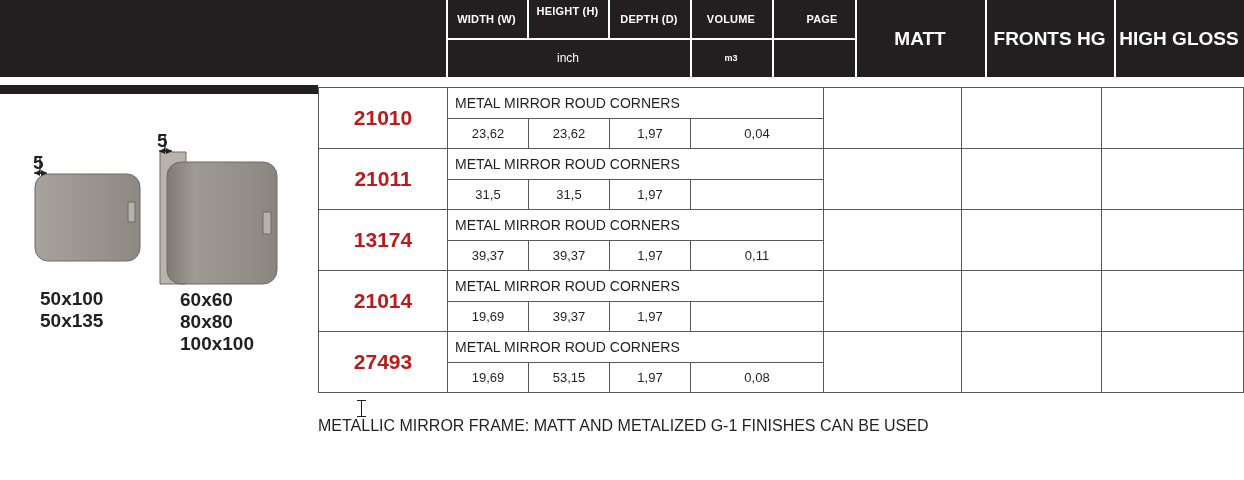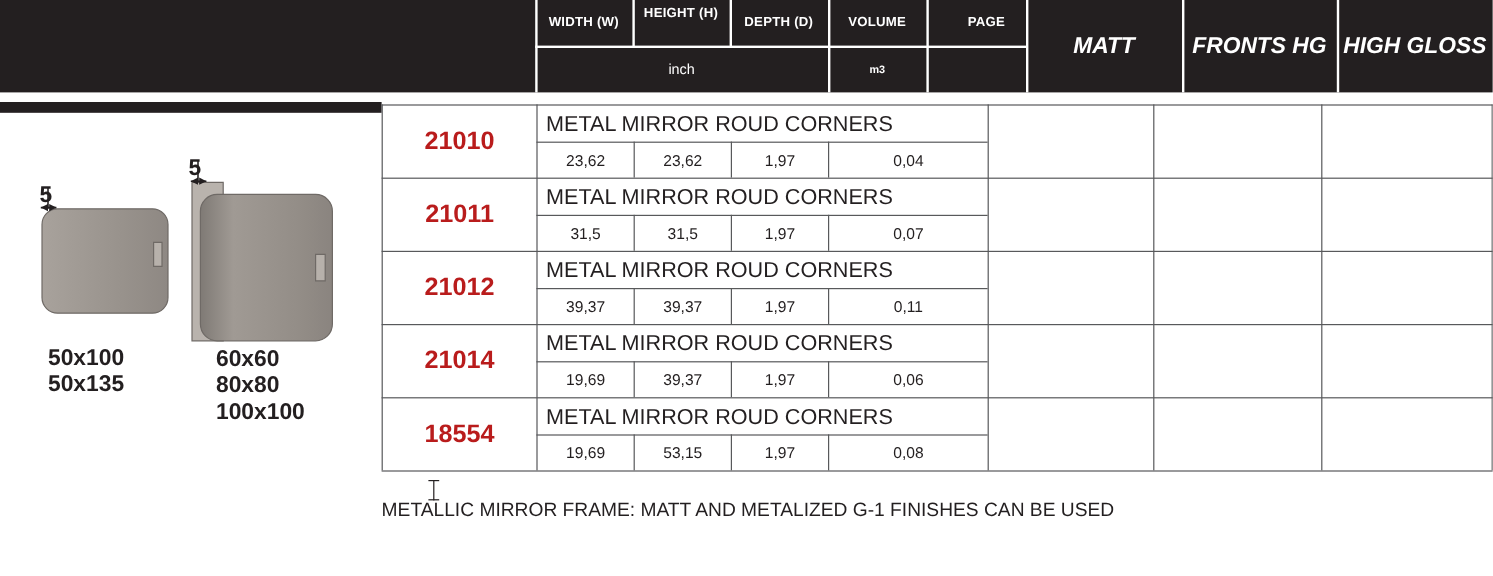--- a/index.html
+++ b/index.html
@@ -44,21 +44,20 @@
     font-size: 12px;
     font-weight: normal;
   }
   .hdr-sub-bot.small {
     font-size: 9px;
     font-weight: bold;
   }
   .hdr-big {
     font-size: 19px;
     font-weight: bold;
-    font-style: italic;
   }
   .vline {
     position: absolute;
     background: #ffffff;
     width: 2px;
   }
   .hline {
     position: absolute;
     background: #ffffff;
     height: 2px;
@@ -122,21 +121,21 @@
     font-size: 21px;
     font-weight: bold;
     color: #b91c1c;
     box-sizing: border-box;
   }
   .desc-cell {
     position: absolute;
     display: flex;
     align-items: center;
     padding-left: 7px;
-    font-size: 18px;
+    font-size: 14px;
     color: #231f20;
     box-sizing: border-box;
   }
   .num-cell {
     position: absolute;
     display: flex;
     align-items: center;
     justify-content: center;
     font-size: 13px;
     color: #231f20;
@@ -304,46 +303,44 @@
   <div class="num-cell" style="left:373px;top:32px; width:132px; height:29px;">0,04</div>
   <div class="num-cell" style="left:506px;top:1px;  width:137px; height:60px;"></div>
   <div class="num-cell" style="left:644px;top:1px;  width:139px; height:60px;"></div>
   <div class="num-cell" style="left:784px;top:1px;  width:141px; height:60px;"></div>
 
   <div class="code-cell" style="left:1px;  top:62px;  width:128px; height:60px;">21011</div>
   <div class="desc-cell" style="left:130px;top:62px;  width:375px; height:30px;">METAL MIRROR ROUD CORNERS</div>
   <div class="num-cell" style="left:130px;top:93px;  width:80px; height:29px;">31,5</div>
   <div class="num-cell" style="left:211px;top:93px;  width:80px; height:29px;">31,5</div>
   <div class="num-cell" style="left:292px;top:93px;  width:80px; height:29px;">1,97</div>
-  <div class="num-cell" style="left:373px;top:93px;  width:132px; height:29px;">0,07</div>
   <div class="num-cell" style="left:506px;top:62px;  width:137px; height:60px;"></div>
   <div class="num-cell" style="left:644px;top:62px;  width:139px; height:60px;"></div>
   <div class="num-cell" style="left:784px;top:62px;  width:141px; height:60px;"></div>
 
-  <div class="code-cell" style="left:1px;  top:123px; width:128px; height:60px;">21012</div>
+  <div class="code-cell" style="left:1px;  top:123px; width:128px; height:60px;">13174</div>
   <div class="desc-cell" style="left:130px;top:123px; width:375px; height:30px;">METAL MIRROR ROUD CORNERS</div>
   <div class="num-cell" style="left:130px;top:154px; width:80px; height:29px;">39,37</div>
   <div class="num-cell" style="left:211px;top:154px; width:80px; height:29px;">39,37</div>
   <div class="num-cell" style="left:292px;top:154px; width:80px; height:29px;">1,97</div>
   <div class="num-cell" style="left:373px;top:154px; width:132px; height:29px;">0,11</div>
   <div class="num-cell" style="left:506px;top:123px; width:137px; height:60px;"></div>
   <div class="num-cell" style="left:644px;top:123px; width:139px; height:60px;"></div>
   <div class="num-cell" style="left:784px;top:123px; width:141px; height:60px;"></div>
 
   <div class="code-cell" style="left:1px;  top:184px; width:128px; height:60px;">21014</div>
   <div class="desc-cell" style="left:130px;top:184px; width:375px; height:30px;">METAL MIRROR ROUD CORNERS</div>
   <div class="num-cell" style="left:130px;top:215px; width:80px; height:29px;">19,69</div>
   <div class="num-cell" style="left:211px;top:215px; width:80px; height:29px;">39,37</div>
   <div class="num-cell" style="left:292px;top:215px; width:80px; height:29px;">1,97</div>
-  <div class="num-cell" style="left:373px;top:215px; width:132px; height:29px;">0,06</div>
   <div class="num-cell" style="left:506px;top:184px; width:137px; height:60px;"></div>
   <div class="num-cell" style="left:644px;top:184px; width:139px; height:60px;"></div>
   <div class="num-cell" style="left:784px;top:184px; width:141px; height:60px;"></div>
 
-  <div class="code-cell" style="left:1px;  top:245px; width:128px; height:60px;">18554</div>
+  <div class="code-cell" style="left:1px;  top:245px; width:128px; height:60px;">27493</div>
   <div class="desc-cell" style="left:130px;top:245px; width:375px; height:30px;">METAL MIRROR ROUD CORNERS</div>
   <div class="num-cell" style="left:130px;top:276px; width:80px; height:29px;">19,69</div>
   <div class="num-cell" style="left:211px;top:276px; width:80px; height:29px;">53,15</div>
   <div class="num-cell" style="left:292px;top:276px; width:80px; height:29px;">1,97</div>
   <div class="num-cell" style="left:373px;top:276px; width:132px; height:29px;">0,08</div>
   <div class="num-cell" style="left:506px;top:245px; width:137px; height:60px;"></div>
   <div class="num-cell" style="left:644px;top:245px; width:139px; height:60px;"></div>
   <div class="num-cell" style="left:784px;top:245px; width:141px; height:60px;"></div>
 </div>
 

